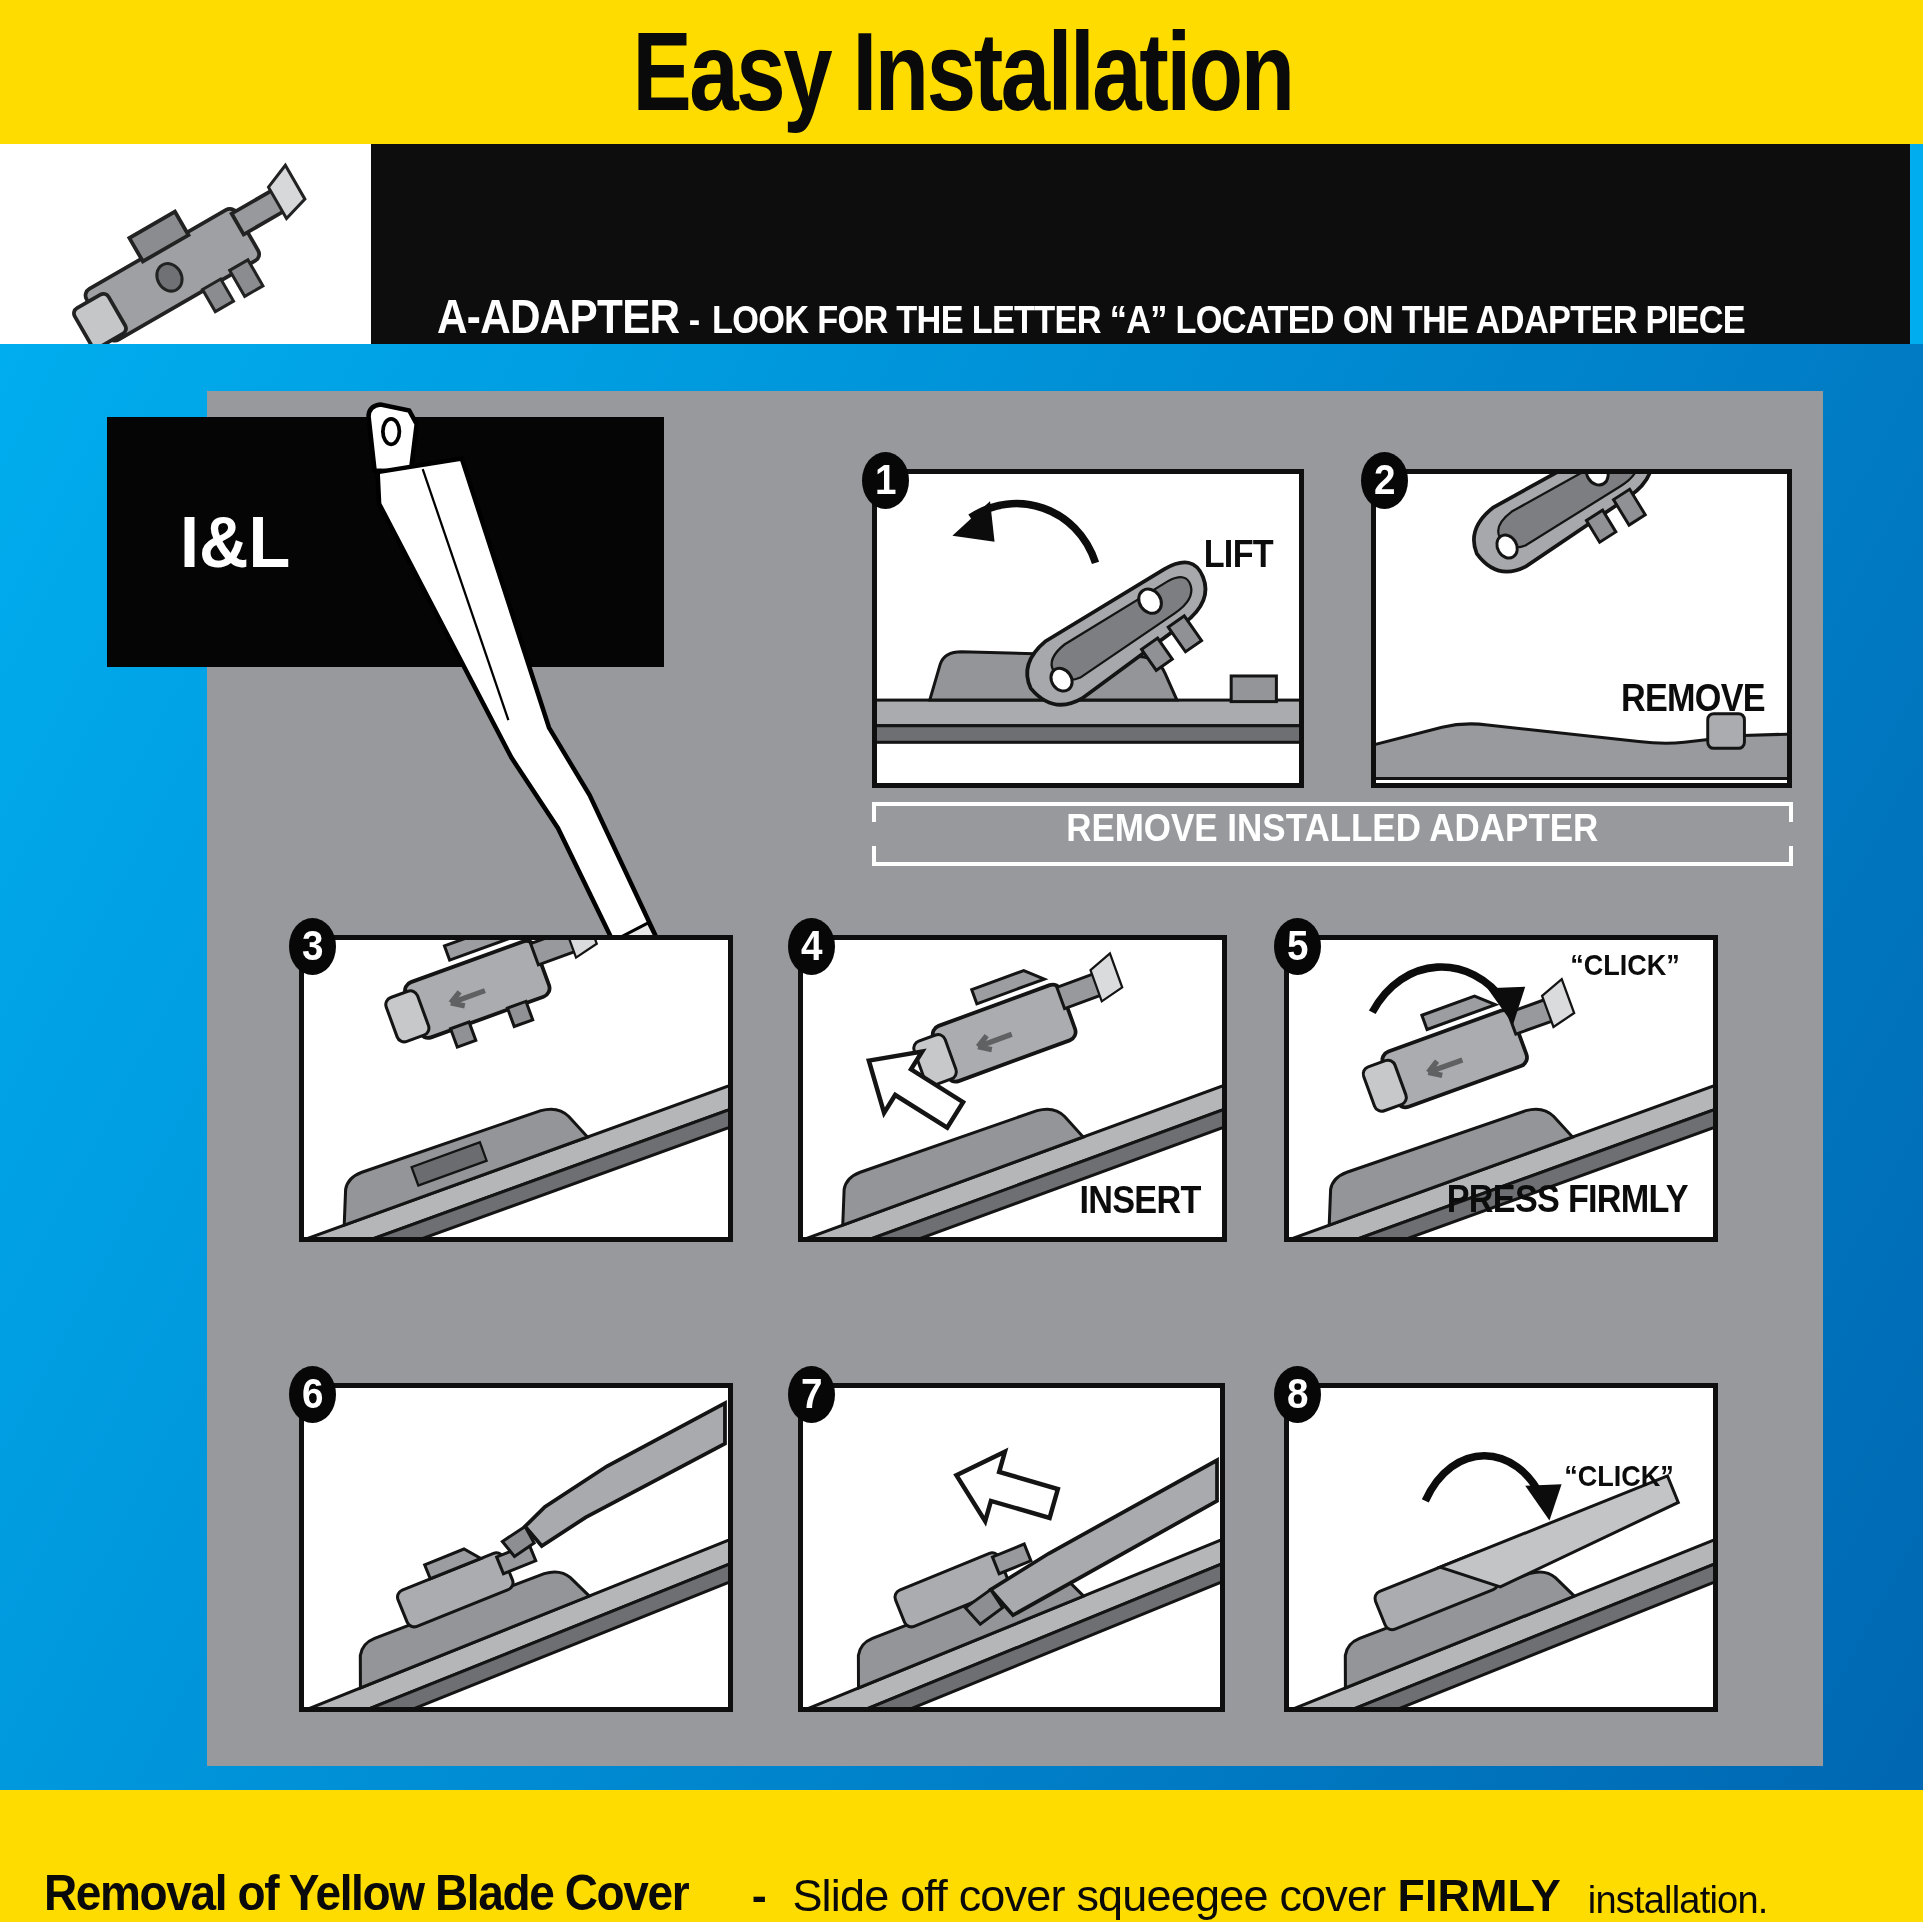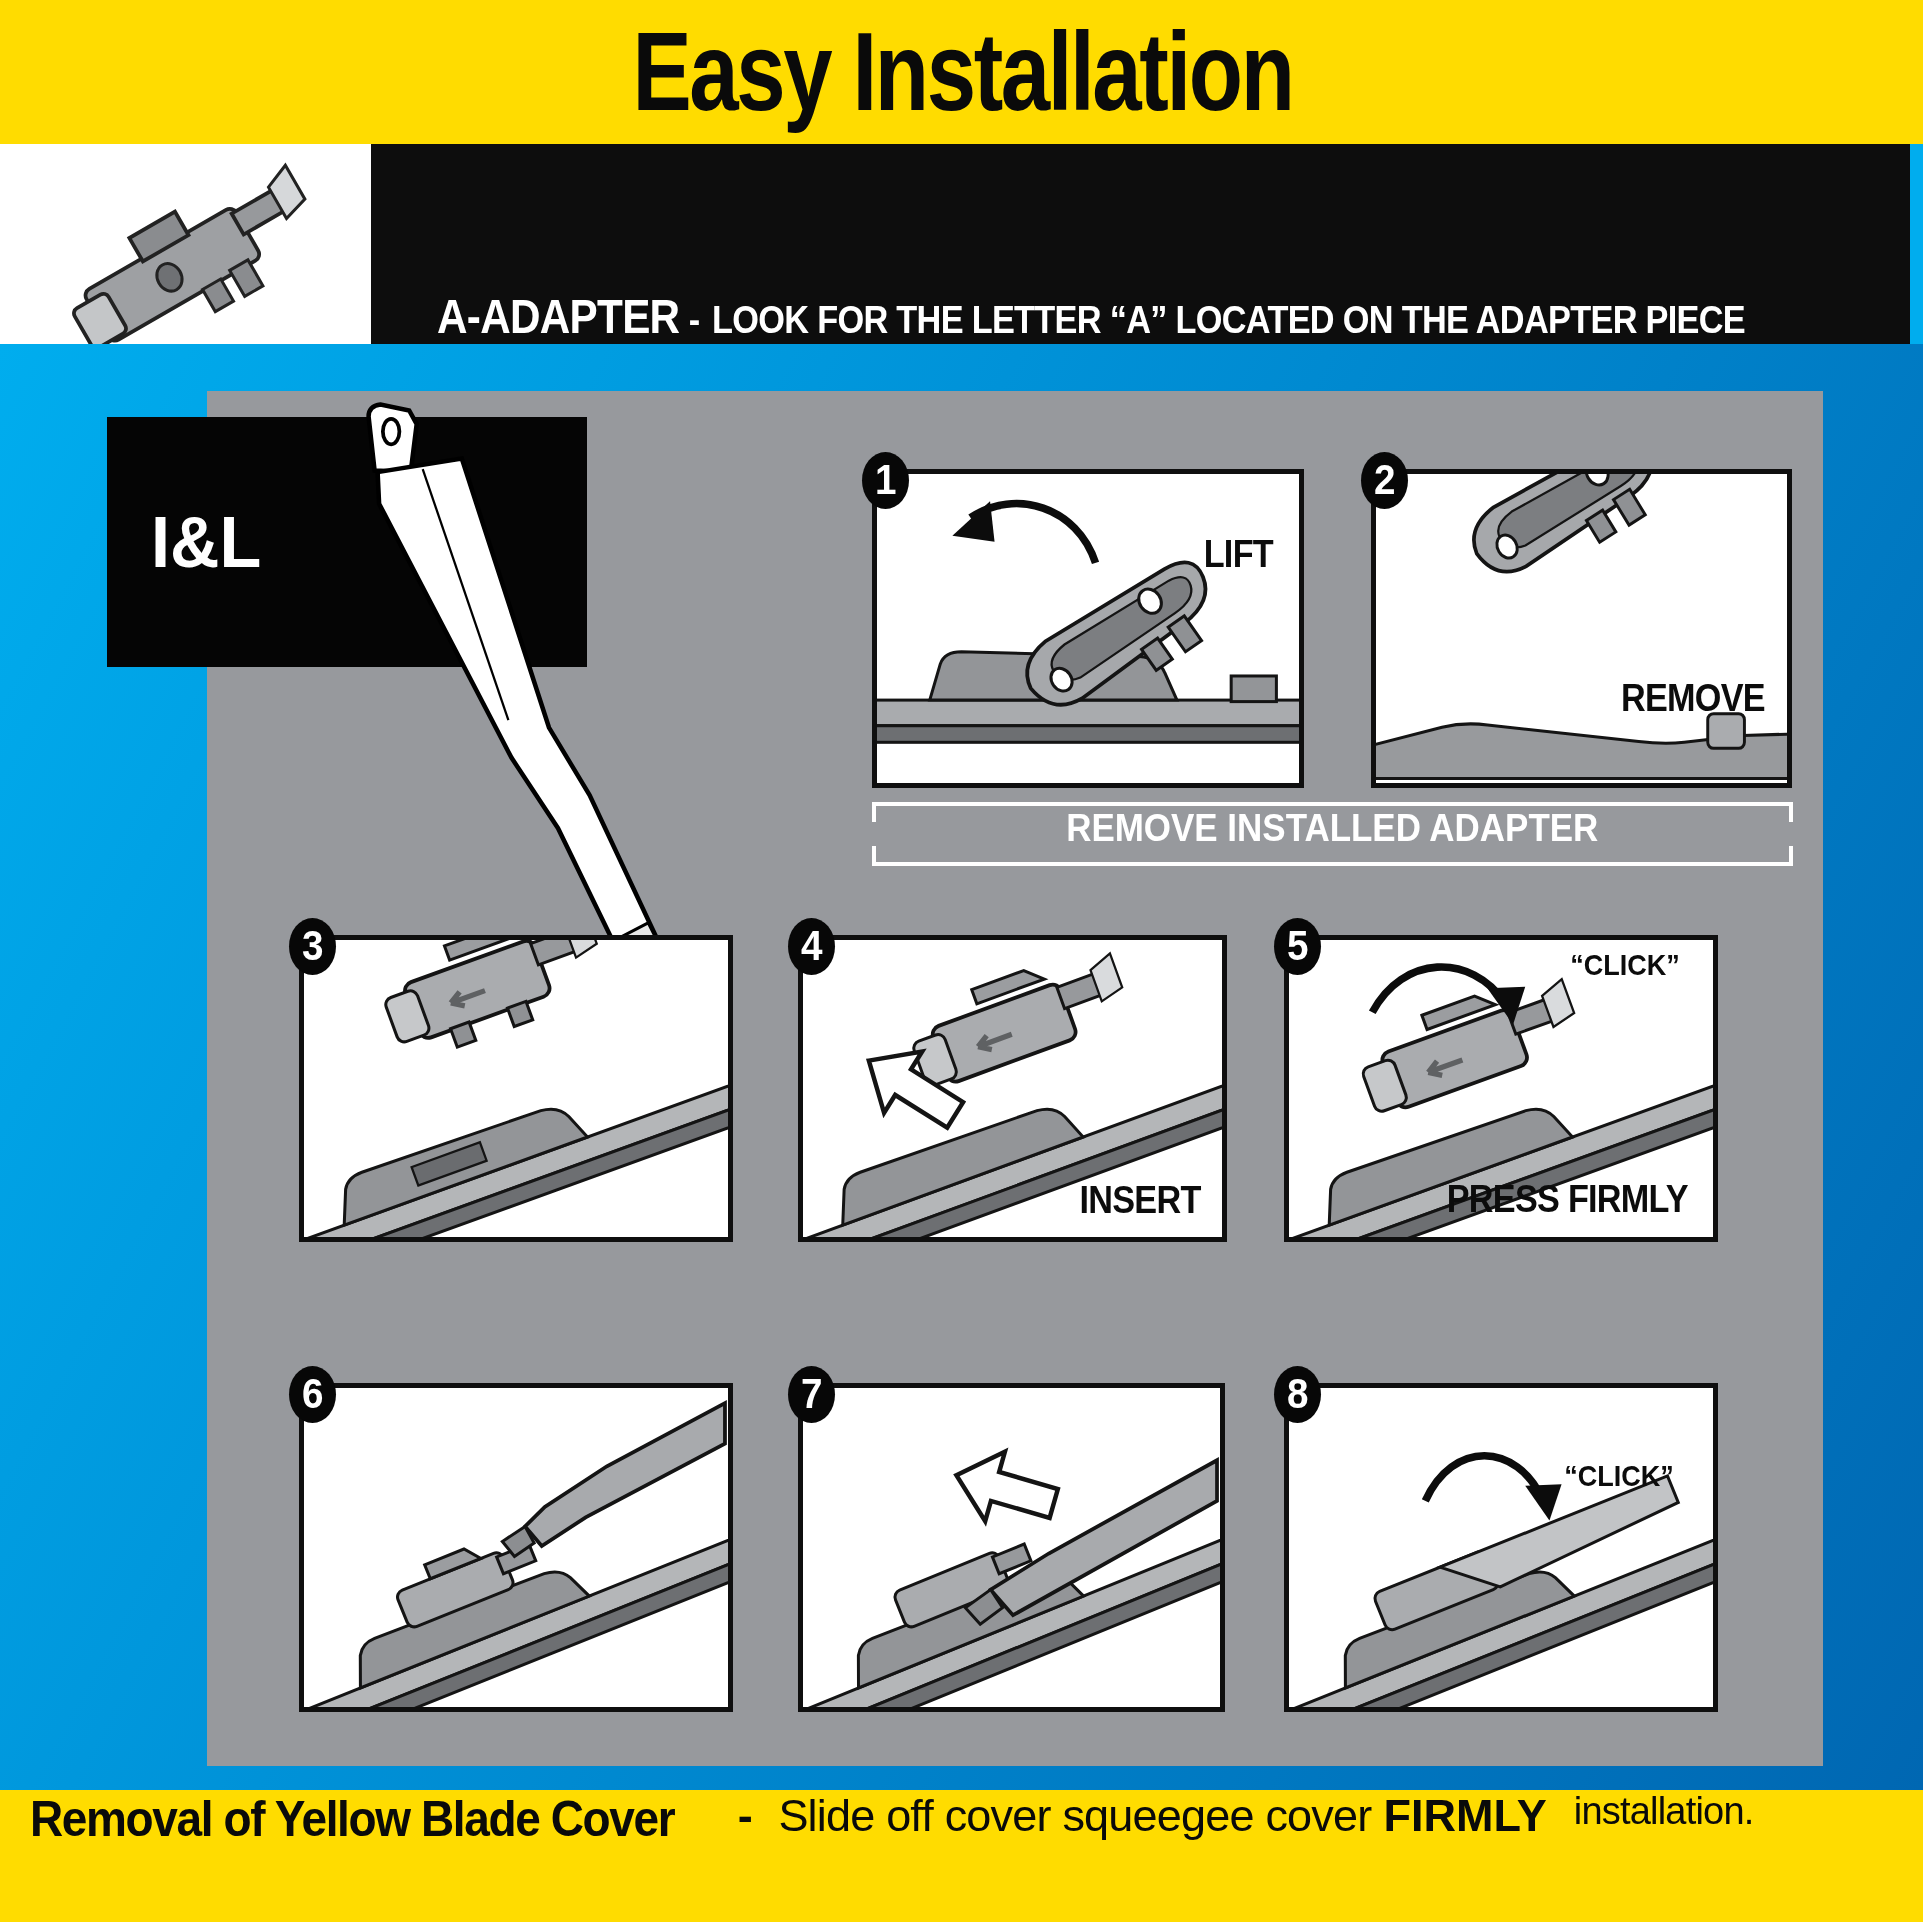--- a/index.html
+++ b/index.html
@@ -25,22 +25,22 @@
   .adapter-bar .bartxt{display:flex;align-items:baseline;white-space:nowrap;color:#fff;
     transform:scaleX(0.88);transform-origin:left center;}
   .adapter-label{font-size:48px;font-weight:bold;letter-spacing:-0.8px;}
   .adapter-sep{font-size:39px;font-weight:bold;margin:0 13.5px 0 10.5px;}
   .adapter-desc{font-size:39px;font-weight:bold;letter-spacing:-0.8px;}
 
   
   .board{position:absolute;left:0;top:344px;width:1924px;height:1446px;
     background:linear-gradient(118deg,var(--blue_top,#00ADEE) 0%,#0092d8 38%,var(--blue_bottom,#0067B2) 100%);}
   .gray-panel{position:absolute;left:207px;top:47px;width:1616px;height:1375px;background:var(--gray_panel,#97999D);}
-  .il-box{position:absolute;left:107px;top:73px;width:480px;height:250px;background:#050505;
-    display:flex;align-items:center;padding-left:44px;}
+  .il-box{position:absolute;left:107px;top:73px;width:557px;height:250px;background:#050505;
+    display:flex;align-items:center;padding-left:73px;}
   .il-box span{color:#fff;font-size:72px;font-weight:bold;transform:scaleX(0.95);transform-origin:left center;}
   .arm-illustration{position:absolute;left:331px;top:53px;width:451px;height:601px;}
 
   
   .panel{position:absolute;background:#fff;border:5.3px solid #0f0f0f;}
   .panel svg.illus{position:absolute;inset:0;width:100%;height:100%;}
   .badge{position:absolute;left:-15px;top:-22.5px;width:47px;height:57px;border-radius:50%;
     background:#070707;color:#fff;font-size:42px;font-weight:bold;
     display:flex;align-items:center;justify-content:center;transform-origin:center;}
   .badge span{transform:scaleX(0.92);}
@@ -66,21 +66,21 @@
   .bracket-caption{position:absolute;left:872px;top:463px;width:921px;height:59px;
     display:flex;justify-content:center;color:#fff;font-size:38px;font-weight:bold;}
   .bracket-caption span{transform:scaleX(0.92);white-space:nowrap;}
 
   .align-caption{position:absolute;left:299px;top:921px;width:434px;text-align:center;
     color:#fff;font-weight:bold;font-size:35px;line-height:43px;}
   .align-caption div{transform:scaleX(0.94);white-space:nowrap;}
 
   
   .footer{position:absolute;left:0;top:1790px;width:1924px;height:132px;background:var(--yellow,#FFDC00);
-    display:flex;align-items:flex-start;padding-left:30px;white-space:nowrap;color:#0a0a0a;}
+    display:flex;align-items:flex-end;padding-left:44px;white-space:nowrap;color:#0a0a0a;}
   .footer .fheading{font-size:50px;font-weight:bold;letter-spacing:-1.5px;transform:scaleX(0.92);transform-origin:left center;}
   .footer .fsep{font-size:45px;font-weight:bold;margin:0 25.6px 0 7.5px;}
   .footer .fbody{font-size:45px;font-weight:normal;letter-spacing:-0.8px;}
   .footer .fbold{font-size:45px;font-weight:bold;margin:0 12px;}
   .footer .fbody2{font-size:38px;font-weight:normal;letter-spacing:-0.8px;margin-left:15px;}
 </style>
 </head>
 <body>
 
 <div class="page">

